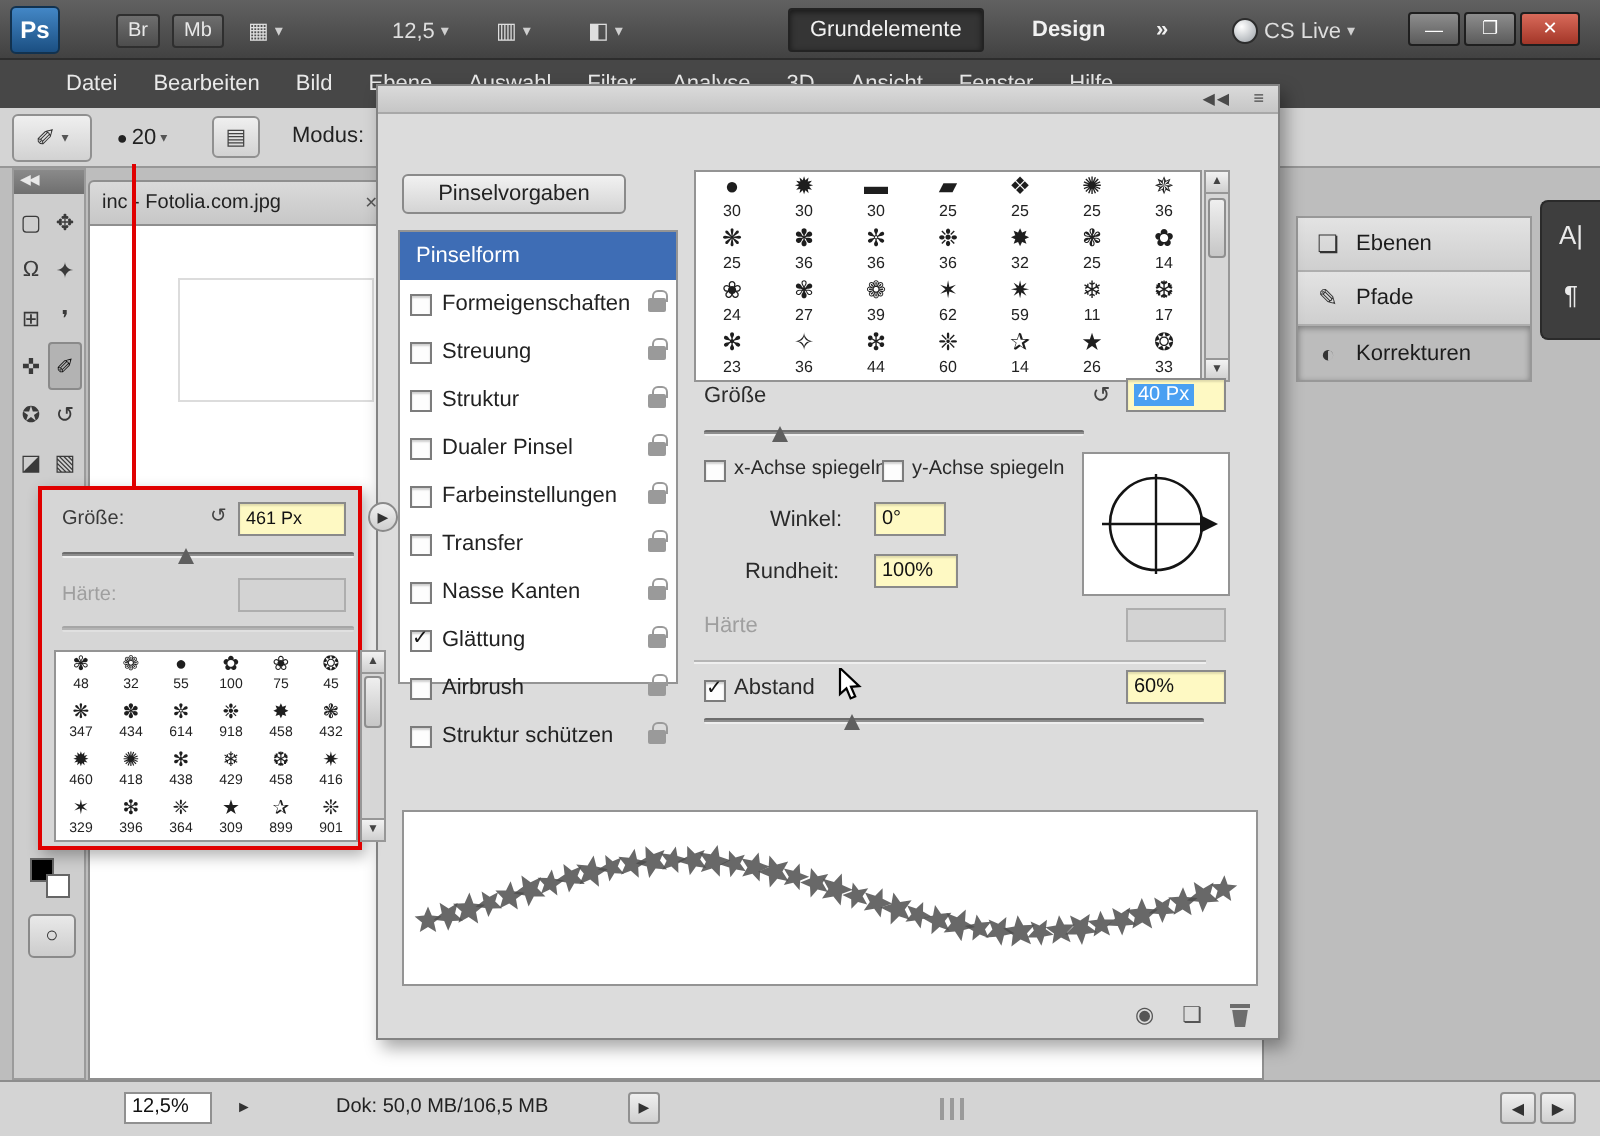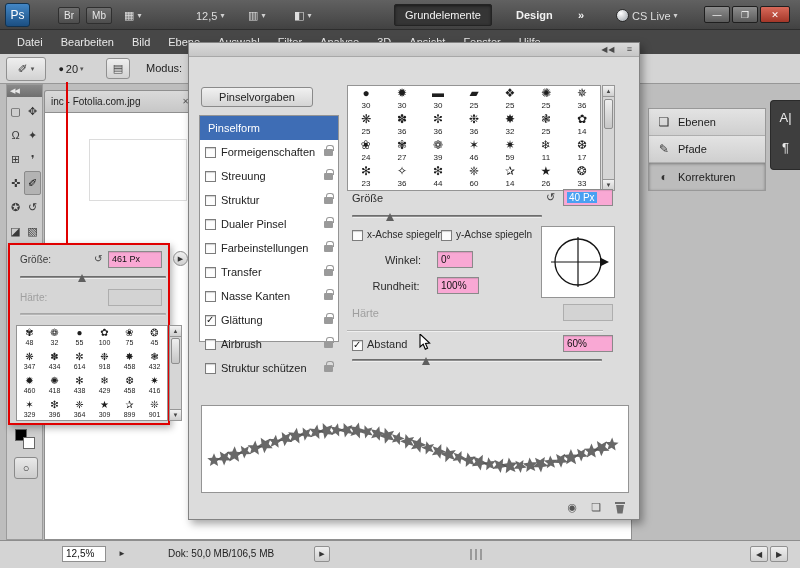--- a/index.html
+++ b/index.html
@@ -5,42 +5,42 @@
   *{margin:0;padding:0;box-sizing:border-box}
   html{background:#888}
   body{width:800px;height:568px;position:relative;overflow:hidden;
        font-family:"Liberation Sans","DejaVu Sans",sans-serif;background:#bdbdbd}
 
   
   .titlebar{position:absolute;left:0;top:0;width:800px;height:30px;
     background:linear-gradient(#616161,#424242);border-bottom:1px solid #2d2d2d;z-index:20}
   .ps-logo{position:absolute;left:5px;top:3px;width:25px;height:24px;border-radius:3px;
     background:linear-gradient(#4387c6,#1b4f82);border:1px solid #12324f;color:#fff;
-    font-weight:normal;font-size:12px;display:flex;align-items:center;justify-content:center}
+    font-weight:bold;font-size:12px;display:flex;align-items:center;justify-content:center}
   .tb-btn{position:absolute;top:7px;height:17px;background:linear-gradient(#6e6e6e,#4d4d4d);
     border:1px solid #2f2f2f;border-radius:2px;color:#e8e8e8;font-size:10px;
     display:flex;align-items:center;justify-content:center;padding:0 4px}
   .tb-drop{position:absolute;top:7px;height:17px;color:#dedede;font-size:11px;
     display:flex;align-items:center;gap:3px}
   .tb-drop .car{font-size:8px;color:#cfcfcf}
   .ws-active{position:absolute;top:4px;height:22px;background:#353535;border:1px solid #232323;
     box-shadow:inset 0 1px 3px rgba(0,0,0,.55);color:#f2f2f2;font-size:11px;border-radius:2px;
     display:flex;align-items:center;justify-content:center;padding:0 10px}
   .ws-label{position:absolute;top:4px;height:22px;display:flex;align-items:center;
     color:#f2f2f2;font-size:11px;font-weight:bold;padding:0 6px}
   .cs-circle{width:13px;height:13px;border-radius:50%;border:1px solid #2c2c2c;
     background:radial-gradient(circle at 35% 30%,#ffffff,#9aa0a6)}
   .wbtn{position:absolute;top:6px;height:17px;width:26px;border:1px solid #1f1f1f;border-radius:2px;
     background:linear-gradient(#8d8d8d,#5b5b5b);color:#fff;font-size:9px;
     display:flex;align-items:center;justify-content:center}
   .wbtn.close{width:30px;background:linear-gradient(#d86a5a,#a33628)}
 
   
   .menubar{position:absolute;left:0;top:30px;width:800px;height:24px;background:#474747;
-    display:flex;align-items:flex-end;padding-left:8px;z-index:1}
+    display:flex;align-items:flex-end;padding-left:24px;z-index:1}
   .menu-item{color:#e9e9e9;font-size:11px;padding:0 9px;line-height:24px;white-space:nowrap}
 
   
   .optionsbar{position:absolute;left:0;top:54px;width:800px;height:30px;background:#d4d4d4;
     border-bottom:1px solid #979797;z-index:1}
   .opt-preset{position:absolute;left:6px;top:3px;width:40px;height:24px;border:1px solid #909090;
     border-radius:3px;background:linear-gradient(#efefef,#d2d2d2);display:flex;align-items:center;
     justify-content:center;gap:3px;font-size:12px;color:#333}
   .opt-brushsize{position:absolute;left:52px;top:3px;width:38px;height:24px;display:flex;
     align-items:center;justify-content:center;gap:2px;font-size:11px;color:#222}
@@ -129,21 +129,21 @@
   .vsb .ar{position:absolute;left:0;width:100%;height:11px;background:linear-gradient(#f2f2f2,#cfcfcf);
     font-size:6px;color:#444;text-align:center;line-height:11px}
   .vsb .ar.up{top:0;border-bottom:1px solid #979797}
   .vsb .ar.dn{bottom:0;border-top:1px solid #979797}
   .vsb .th{position:absolute;left:1px;width:9px;background:linear-gradient(#efefef,#c6c6c6);
     border:1px solid #8e8e8e;border-radius:2px}
 
   .plabel{position:absolute;font-size:11px;color:#2b2b2b}
   .plabel.dis{color:#9f9f9f}
   .plabel.r{text-align:center}
-  .vbox{position:absolute;height:17px;background:#f9a8d4;border:1px solid #8a8a8a;font-size:10px;
+  .vbox{position:absolute;height:17px;background:#fef9c3;border:1px solid #8a8a8a;font-size:10px;
     line-height:15px;padding:0 3px;color:#111;box-shadow:inset 0 1px 1px rgba(0,0,0,.12)}
   .vbox .selbg{background:#4aa0f2;color:#fff;padding:0 2px}
   .vbox.dis{background:#d3d3d3;border-color:#aeaeae;box-shadow:none}
   .sl{position:absolute;height:3px;background:#8d8d8d;border-top:1px solid #6d6d6d;
     border-bottom:1px solid #eee;border-radius:1px}
   .sl .th{position:absolute;top:-3px;width:0;height:0;border-left:4px solid transparent;
     border-right:4px solid transparent;border-bottom:8px solid #5f5f5f}
   .sl.dis{opacity:.45}
   .reset-ic{position:absolute;font-size:11px;color:#444}
   .divider{position:absolute;height:1px;background:#b5b5b5;box-shadow:0 1px 0 #efefef}
@@ -152,21 +152,21 @@
   .previewbox{position:absolute;left:12px;top:362px;width:428px;height:88px;background:#fff;border:1px solid #949494}
   .panel-foot{position:absolute;right:14px;top:458px;display:flex;gap:14px;align-items:center;color:#555}
   .foot-ic{font-size:11px;color:#555}
   .trash{width:10px;height:12px;position:relative;display:inline-block}
   .trash::before{content:"";position:absolute;left:1px;top:3px;width:8px;height:9px;background:#6d6d6d;
     clip-path:polygon(0 0,100% 0,82% 100%,18% 100%)}
   .trash::after{content:"";position:absolute;left:0;top:0;width:10px;height:2px;background:#6d6d6d}
   .cursor-svg{position:absolute;left:230px;top:291px;z-index:3}
 
   
-  .preset-popup{position:absolute;left:8px;top:243px;width:162px;height:182px;background:#d6d6d6;
+  .preset-popup{position:absolute;left:19px;top:243px;width:162px;height:182px;background:#d6d6d6;
     border:2px solid #e00000;z-index:8;box-shadow:2px 3px 7px rgba(0,0,0,.3)}
   .red-line{position:absolute;left:66px;top:82px;width:2px;height:161px;background:#e00000;z-index:9}
   .pp-label{position:absolute;font-size:10px;color:#3a3a3a}
   .pp-label.dis{color:#9f9f9f}
   .pp-flyout{position:absolute;left:163px;top:6px;width:15px;height:15px;border:1px solid #8a8a8a;border-radius:50%;
     background:linear-gradient(#f0f0f0,#cfcfcf);font-size:7px;color:#333;display:flex;align-items:center;justify-content:center}
   #popup-grid{position:absolute;left:6px;top:80px;width:152px;height:96px;background:#fff;border:1px solid #949494;
     display:flex;flex-wrap:wrap;overflow:hidden}
   .pcell{width:25px;height:24px;text-align:center;color:#1e1e1e}
   .pcell .g{font-size:10px;line-height:13px;height:13px}
@@ -430,21 +430,21 @@
       <div class="bcell">
         <div class="g">✾</div>
         <div class="n">27</div>
       </div>
       <div class="bcell">
         <div class="g">❁</div>
         <div class="n">39</div>
       </div>
       <div class="bcell">
         <div class="g">✶</div>
-        <div class="n">46</div>
+        <div class="n">62</div>
       </div>
       <div class="bcell">
         <div class="g">✷</div>
         <div class="n">59</div>
       </div>
       <div class="bcell">
         <div class="g">❄</div>
         <div class="n">11</div>
       </div>
       <div class="bcell">

